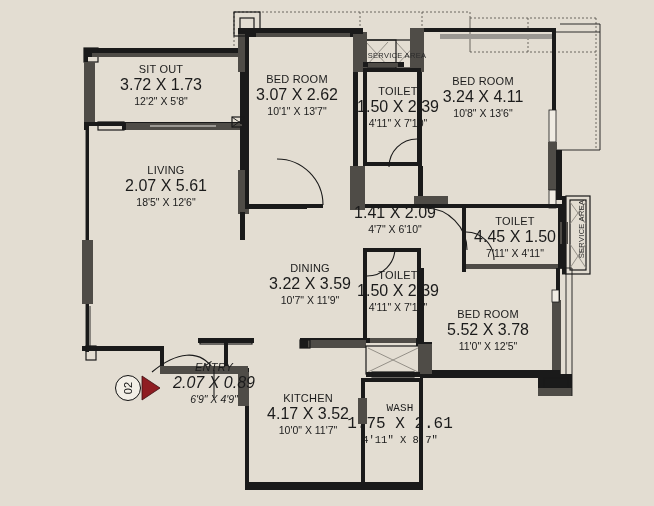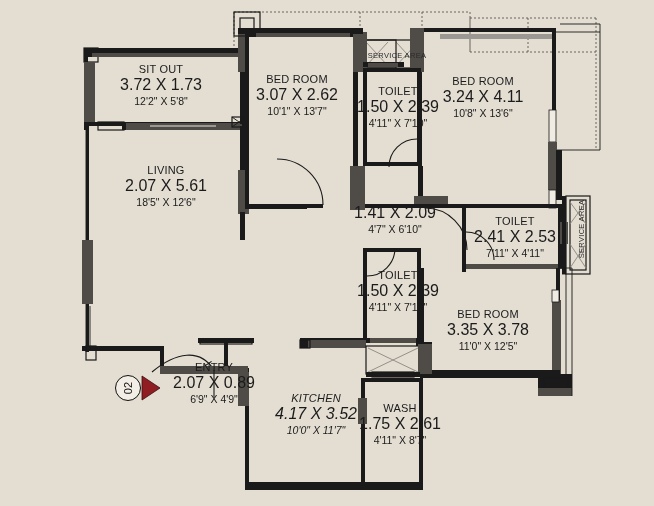--- a/index.html
+++ b/index.html
@@ -335,50 +335,55 @@
     <span class="rl-f">10'8" X 13'6"</span>
   </div>
 
   <div class="room-label" style="left:395px; top:210px;margin-top:10px;">
     <span class="rl-m">1.41 X 2.09</span>
     <span class="rl-f">4'7" X 6'10"</span>
   </div>
 
   <div class="room-label" style="left:515px; top:237px;">
     <span class="rl-name">TOILET</span>
-    <span class="rl-m">2.41 X 2.53</span>
+    <span class="rl-m">4.45 X 1.50</span>
     <span class="rl-f">7'11" X 4'11"</span>
   </div>
 
+  <div class="room-label" style="left:310px; top:284px;">
+    <span class="rl-name">DINING</span>
+    <span class="rl-m">3.22 X 3.59</span>
+    <span class="rl-f">10'7" X 11'9"</span>
+  </div>
 
   <div class="room-label" style="left:398px; top:291px;">
     <span class="rl-name">TOILET</span>
     <span class="rl-m">1.50 X 2.39</span>
     <span class="rl-f">4'11" X 7'10"</span>
   </div>
 
   <div class="room-label" style="left:488px; top:330px;">
     <span class="rl-name">BED ROOM</span>
-    <span class="rl-m">3.35 X 3.78</span>
+    <span class="rl-m">5.52 X 3.78</span>
     <span class="rl-f">11'0" X 12'5"</span>
   </div>
 
-  <div class="room-label" style="left:214px; top:383px;">
+  <div class="room-label" style="left:214px; top:383px;font-style:italic;">
     <span class="rl-name">ENTRY</span>
     <span class="rl-m">2.07 X 0.89</span>
     <span class="rl-f">6'9" X 4'9"</span>
   </div>
 
-  <div class="room-label" style="left:316px; top:414px;font-style:italic;">
+  <div class="room-label" style="left:308px; top:414px;">
     <span class="rl-name">KITCHEN</span>
     <span class="rl-m">4.17 X 3.52</span>
     <span class="rl-f">10'0" X 11'7"</span>
   </div>
 
-  <div class="room-label" style="left:400px; top:424px;">
+  <div class="room-label" style="left:400px; top:424px;font-family:Liberation Mono, monospace;">
     <span class="rl-name">WASH</span>
     <span class="rl-m">1.75 X 2.61</span>
     <span class="rl-f">4'11" X 8'7"</span>
   </div>
 
   <div class="service-label" style="left:397px; top:55px;">SERVICE AREA</div>
   <div class="service-label vertical" style="left:581px; top:229px;">SERVICE AREA</div>
 
   <div class="entry-badge" style="left:128px; top:388px;">
     <span>02</span>

